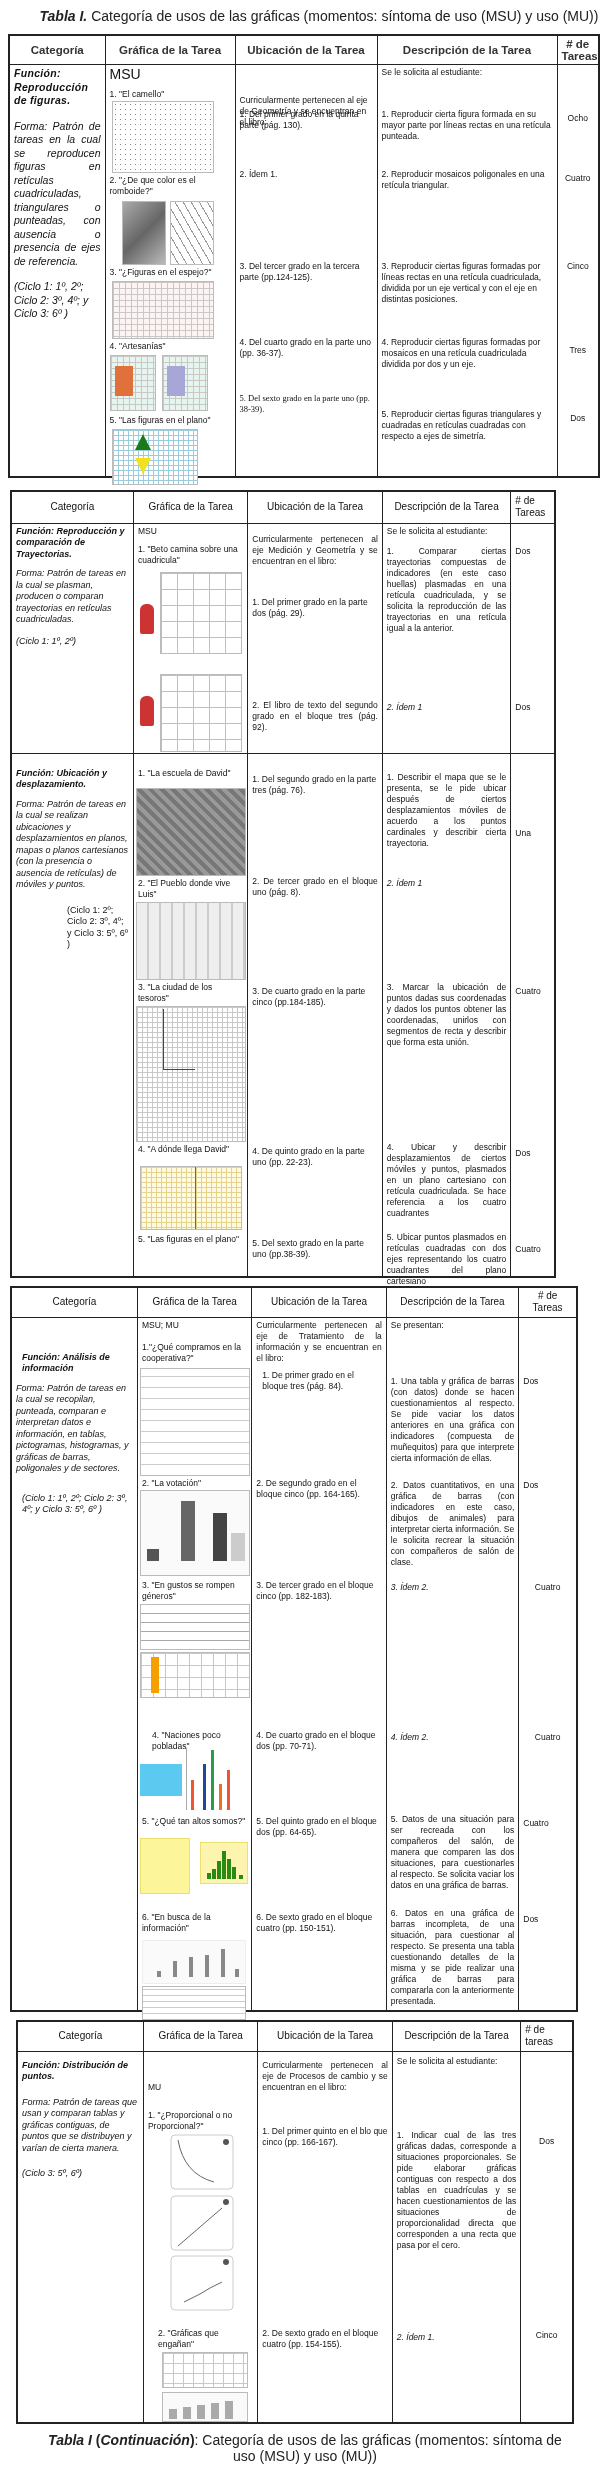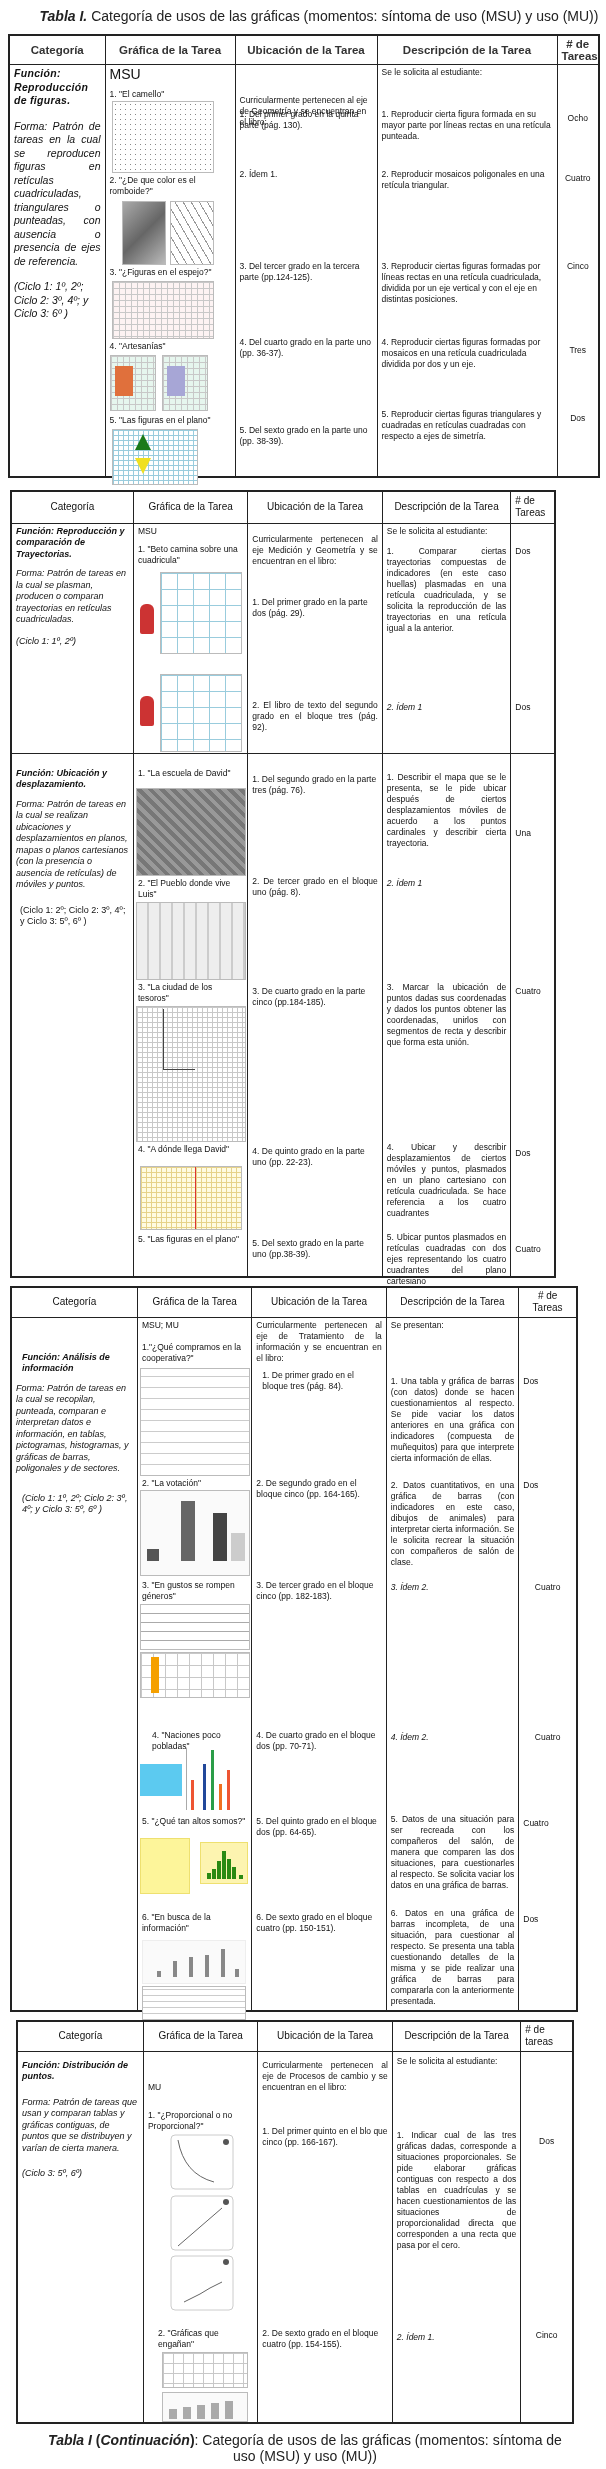--- a/index.html
+++ b/index.html
@@ -78,21 +78,21 @@
         <div style="position:absolute;left:22px;top:4px;width:0;height:0;border-left:8px solid transparent;border-right:8px solid transparent;border-bottom:16px solid #1a7a1a;"></div>
         <div style="position:absolute;left:22px;top:28px;width:0;height:0;border-left:8px solid transparent;border-right:8px solid transparent;border-top:16px solid #f0e020;"></div>
       </div>
     </td>
     <td class="cell">
       <div class="item" style="top:2px;margin-top:28px;">Curricularmente pertenecen al eje de Geometría y se encuentran en el libro:</div>
       <div class="item" style="top:44px;">1. Del primer grado en la quinta parte (pág. 130).</div>
       <div class="item" style="top:104px;">2. Ídem 1.</div>
       <div class="item" style="top:196px;">3. Del tercer grado en la tercera parte (pp.124-125).</div>
       <div class="item" style="top:272px;">4. Del cuarto grado en la parte uno (pp. 36-37).</div>
-      <div class="item" style="top:360px;">5. Del sexto grado en la parte uno (pp. 38-39).</div>
+      <div class="item" style="top:328px;font-family:Liberation Serif, serif;">5. Del sexto grado en la parte uno (pp. 38-39).</div>
     </td>
     <td class="cell">
       <div class="item" style="top:2px;">Se le solicita al estudiante:</div>
       <div class="item" style="top:44px;">1. Reproducir cierta figura formada en su mayor parte por líneas rectas en una retícula punteada.</div>
       <div class="item" style="top:104px;">2. Reproducir mosaicos poligonales en una retícula triangular.</div>
       <div class="item" style="top:196px;">3. Reproducir ciertas figuras formadas por líneas rectas en una retícula cuadriculada, dividida por un eje vertical y con el eje en distintas posiciones.</div>
       <div class="item" style="top:272px;">4. Reproducir ciertas figuras formadas por mosaicos en una retícula cuadriculada dividida por dos y un eje.</div>
       <div class="item" style="top:344px;">5. Reproducir ciertas figuras triangulares y cuadradas en retículas cuadradas con respecto a ejes de simetría.</div>
     </td>
     <td class="cell count">
@@ -148,21 +148,21 @@
     </td>
     <td class="cell">
       <div class="item" style="top:22px;">Dos</div>
       <div class="item" style="top:178px;">Dos</div>
     </td>
   </tr>
   <tr>
     <td class="cell" style="font-size:9px; line-height:11.5px; padding-top:14px;">
       <div class="cat-f">Función: Ubicación y desplazamiento.</div>
       <div class="cat-forma">Forma: Patrón de tareas en la cual se realizan ubicaciones y desplazamientos en planos, mapas o planos cartesianos (con la presencia o ausencia de retículas) de móviles y puntos.</div>
-      <div class="cat-ciclo norm" style="margin-top:14px; padding-left:4px;">(Ciclo 1: 2º; Ciclo 2: 3º, 4º; y Ciclo 3: 5º, 6º )</div>
+      <div class="cat-ciclo norm" style="margin-top:14px; padding-left:4px;margin-left:47px;">(Ciclo 1: 2º; Ciclo 2: 3º, 4º; y Ciclo 3: 5º, 6º )</div>
     </td>
     <td class="cell">
       <div class="item" style="top:14px;">1. "La escuela de David"</div>
       <div class="img" style="top:34px; left:2px; width:108px; height:86px; background:repeating-linear-gradient(45deg,#999 0 4px,#777 4px 8px);"></div>
       <div class="item" style="top:124px;">2. "El Pueblo donde vive Luis"</div>
       <div class="img" style="top:148px; left:2px; width:108px; height:76px; background:repeating-linear-gradient(90deg,#eee 0 10px,#ccc 10px 12px);"></div>
       <div class="item" style="top:228px;">3. "La ciudad de los tesoros"</div>
       <div class="img grid" style="top:252px; left:2px; width:108px; height:134px; background-size:5px 5px;">
         <div style="position:absolute;left:26px;top:2px;width:1px;height:60px;background:#444;"></div>
         <div style="position:absolute;left:26px;top:62px;width:32px;height:1px;background:#444;"></div>

